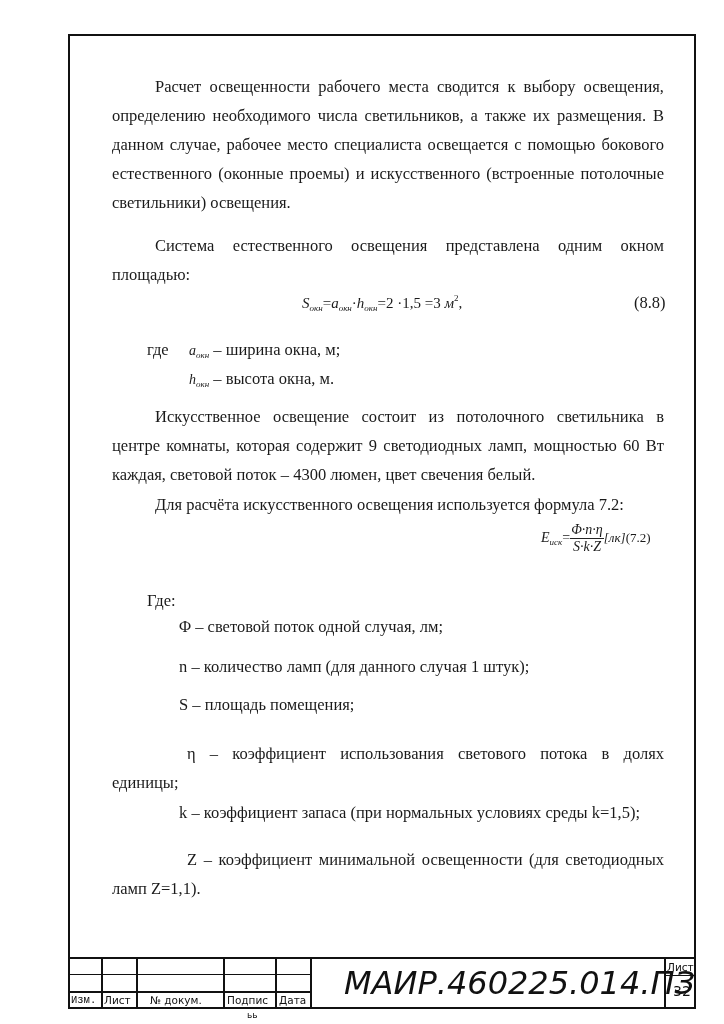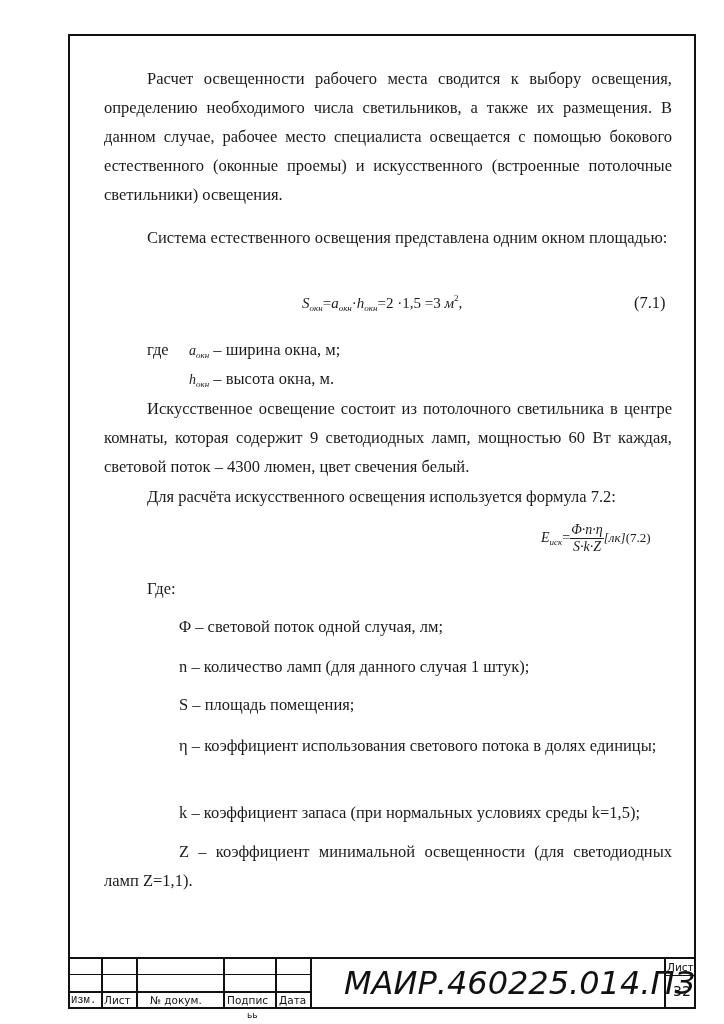--- a/index.html
+++ b/index.html
@@ -1,21 +1,21 @@
 <!DOCTYPE html>
 <html><head>
 <meta charset="utf-8">
 <style>
   html, body { margin:0; padding:0; background:#ffffff; }
   body { width:724px; height:1024px; position:relative; overflow:hidden;
          font-family:"Liberation Serif", serif; color:#1a1a1a; }
   .frame { position:absolute; left:68px; top:34px; width:628px; height:975px;
            border:2.5px solid #111; box-sizing:border-box; }
   .body-text { position:absolute; left:104px; width:568px; font-size:16.5px; line-height:29px; }
-  .p { text-align:justify; text-align-last:auto; margin:0; }
+  .p { text-align:justify; text-align-last:auto; margin:8px; }
   .indent { text-indent:43px; }
   .abs { position:absolute; white-space:nowrap; }
   .it { font-style:italic; }
   .sub { font-size:9px; font-style:italic; vertical-align:-3px; }
   .sup { font-size:9px; vertical-align:7px; }
   .frac { display:inline-block; vertical-align:middle; text-align:center; font-style:italic; font-size:14px; line-height:16px; }
   .frac .num { display:block; border-bottom:1px solid #222; padding:0 1px;text-align:center; }
   .frac .den { display:block; }
   
   .stamp { position:absolute; left:68px; top:957px; width:628px; height:52px; border-top:2.5px solid #111; box-sizing:border-box; }
@@ -35,21 +35,21 @@
   <p class="p indent">Расчет освещенности рабочего места сводится к выбору освещения, определению необходимого числа светильников, а также их размещения. В данном случае, рабочее место специалиста освещается с помощью бокового естественного (оконные проемы) и искусственного (встроенные потолочные светильники) освещения.</p>
 </div>
 
 <div class="body-text" style="top:223px;">
   <p class="p indent">Система естественного освещения представлена одним окном площадью:</p>
 </div>
 
 <div class="abs" style="left:302px; top:293px; font-size:15px;">
   <span class="it">S</span><span class="sub">окн</span><span>=</span><span class="it">a</span><span class="sub">окн</span><span>·</span><span class="it">h</span><span class="sub">окн</span><span>=2 ·1,5 =3</span>&nbsp;<span class="it">м</span><span class="sup">2</span><span>,</span>
 </div>
-<div class="abs" style="left:634px; top:293px; font-size:16.5px;">(7.1)</div>
+<div class="abs" style="left:634px; top:293px; font-size:16.5px;">(8.8)</div>
 
 <div class="abs" style="left:147px; top:335px; font-size:16.5px; line-height:29px;">где</div>
 <div class="abs" style="left:189px; top:335px; font-size:16.5px; line-height:29px;">
   <span class="it" style="font-size:14px;">a</span><span class="sub">окн</span><span> – ширина окна, м;</span>
 </div>
 <div class="abs" style="left:189px; top:364px; font-size:16.5px; line-height:29px;">
   <span class="it" style="font-size:14px;">h</span><span class="sub">окн</span><span> – высота окна, м.</span>
 </div>
 
 <div class="body-text" style="top:394px;">
@@ -57,21 +57,21 @@
 </div>
 
 <div class="body-text" style="top:482px;">
   <p class="p indent">Для расчёта искусственного освещения используется формула 7.2:</p>
 </div>
 
 <div class="abs" style="left:541px; top:522px; font-size:14px;">
   <span class="it">E</span><span class="sub">иск</span><span>=</span><span class="frac"><span class="num">Φ·n·η</span><span class="den">S·k·Z</span></span><span class="it" style="font-size:13px;">[лк]</span><span style="font-size:13px;">(7.2)</span>
 </div>
 
-<div class="abs" style="left:147px; top:574px; font-size:16.5px; line-height:29px;">Где:</div>
+<div class="abs" style="left:147px; top:586px; font-size:16.5px; line-height:29px;">Где:</div>
 <div class="abs" style="left:179px; top:612px; font-size:16.5px; line-height:29px;">Φ – световой поток одной случая, лм;</div>
 <div class="abs" style="left:179px; top:652px; font-size:16.5px; line-height:29px;">n – количество ламп (для данного случая 1 штук);</div>
 <div class="abs" style="left:179px; top:690px; font-size:16.5px; line-height:29px;">S – площадь помещения;</div>
 <div class="body-text" style="top:731px;">
   <p class="p" style="text-indent:75px;">η – коэффициент использования светового потока в долях единицы;</p>
 </div>
 <div class="abs" style="left:179px; top:798px; font-size:16.5px; line-height:29px;">k – коэффициент запаса (при нормальных условиях среды k=1,5);</div>
 <div class="body-text" style="top:837px;">
   <p class="p" style="text-indent:75px;">Z – коэффициент минимальной освещенности (для светодиодных ламп Z=1,1).</p>
 </div>

